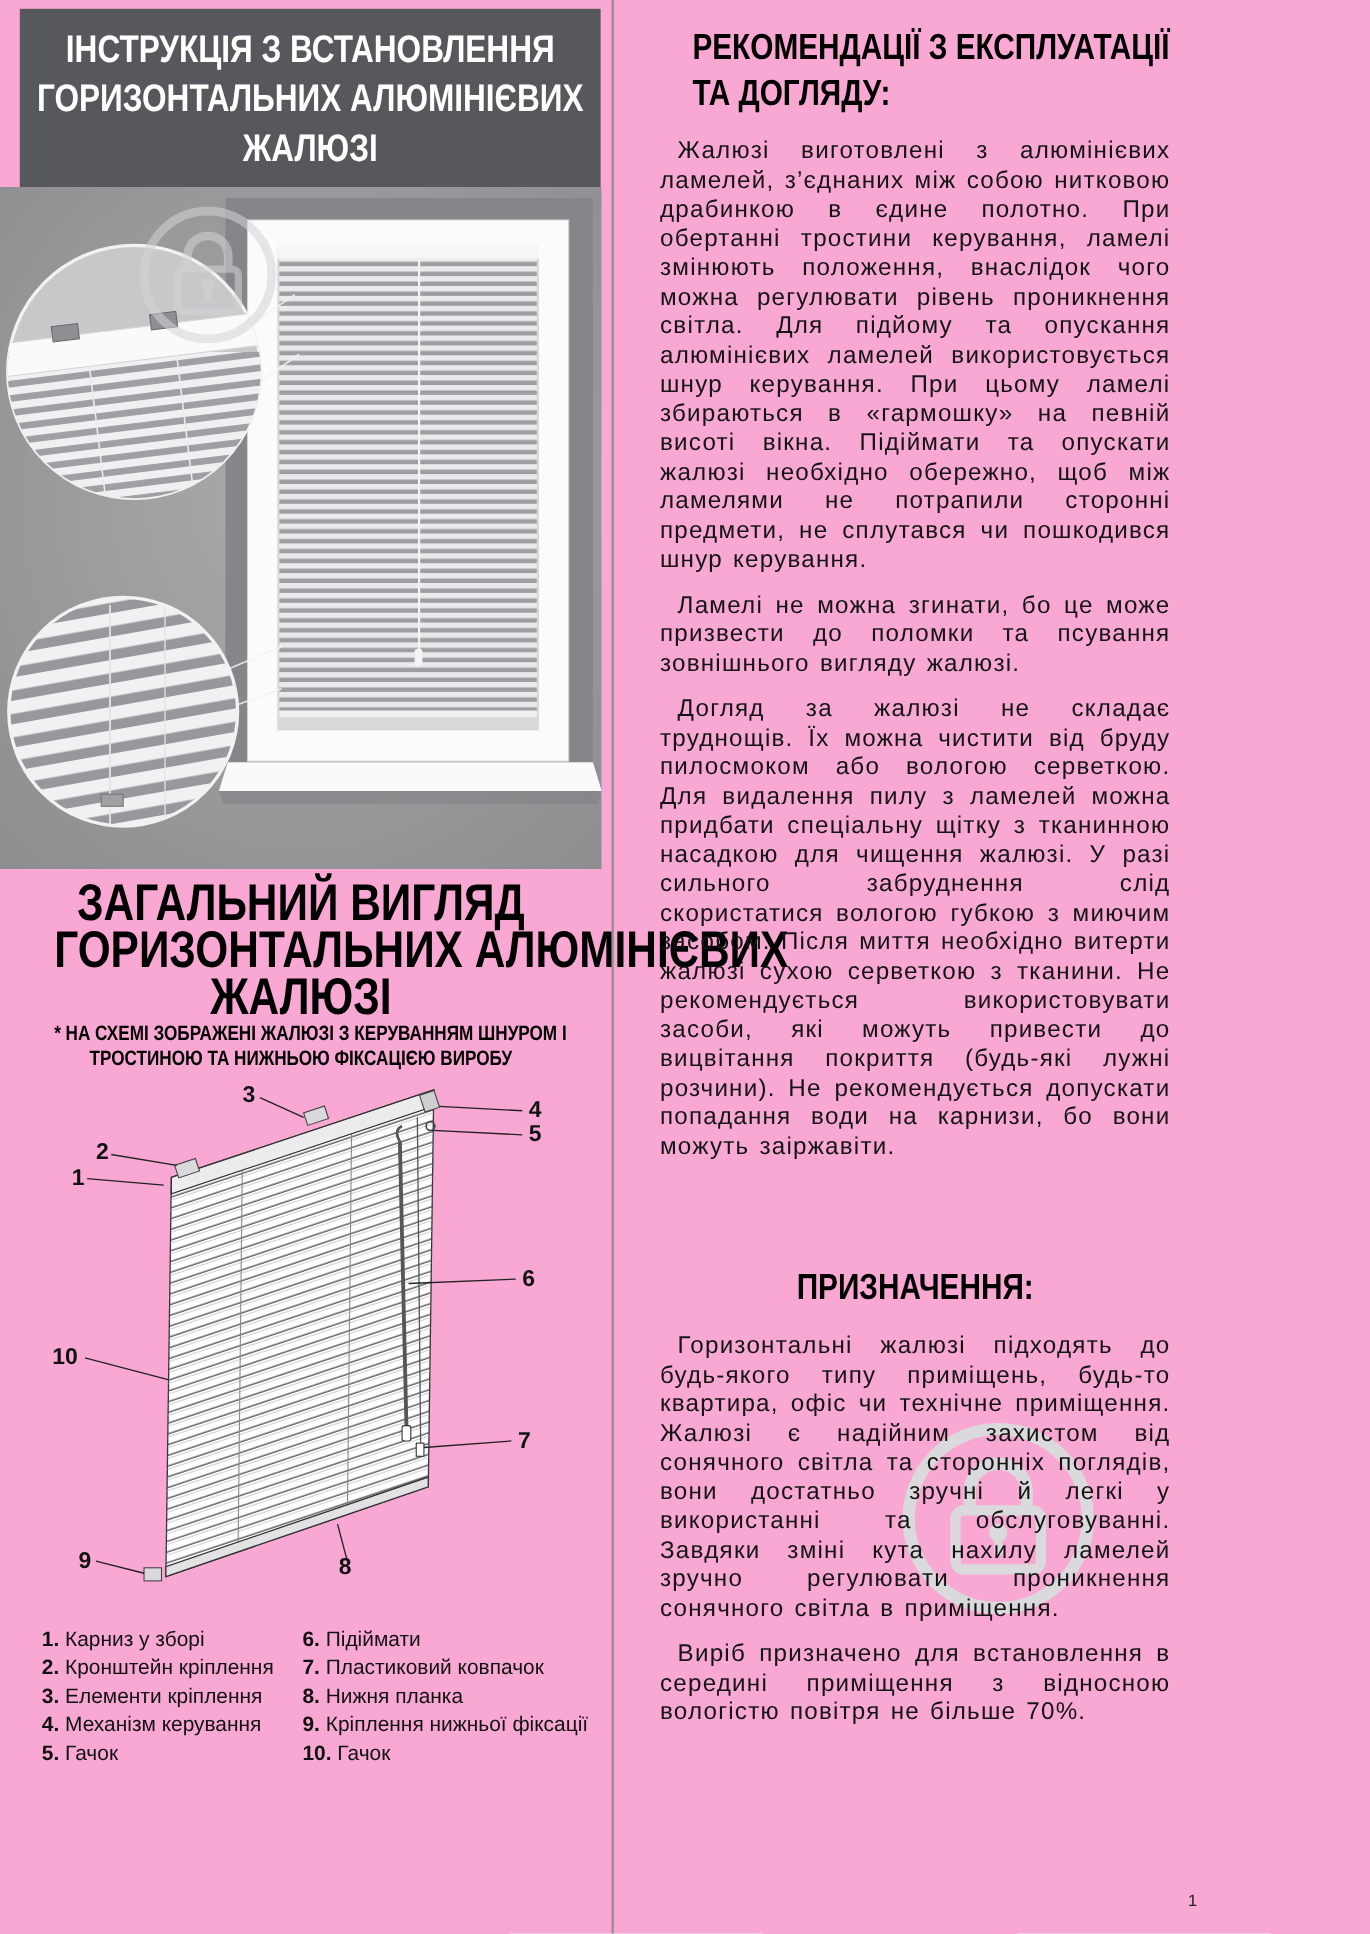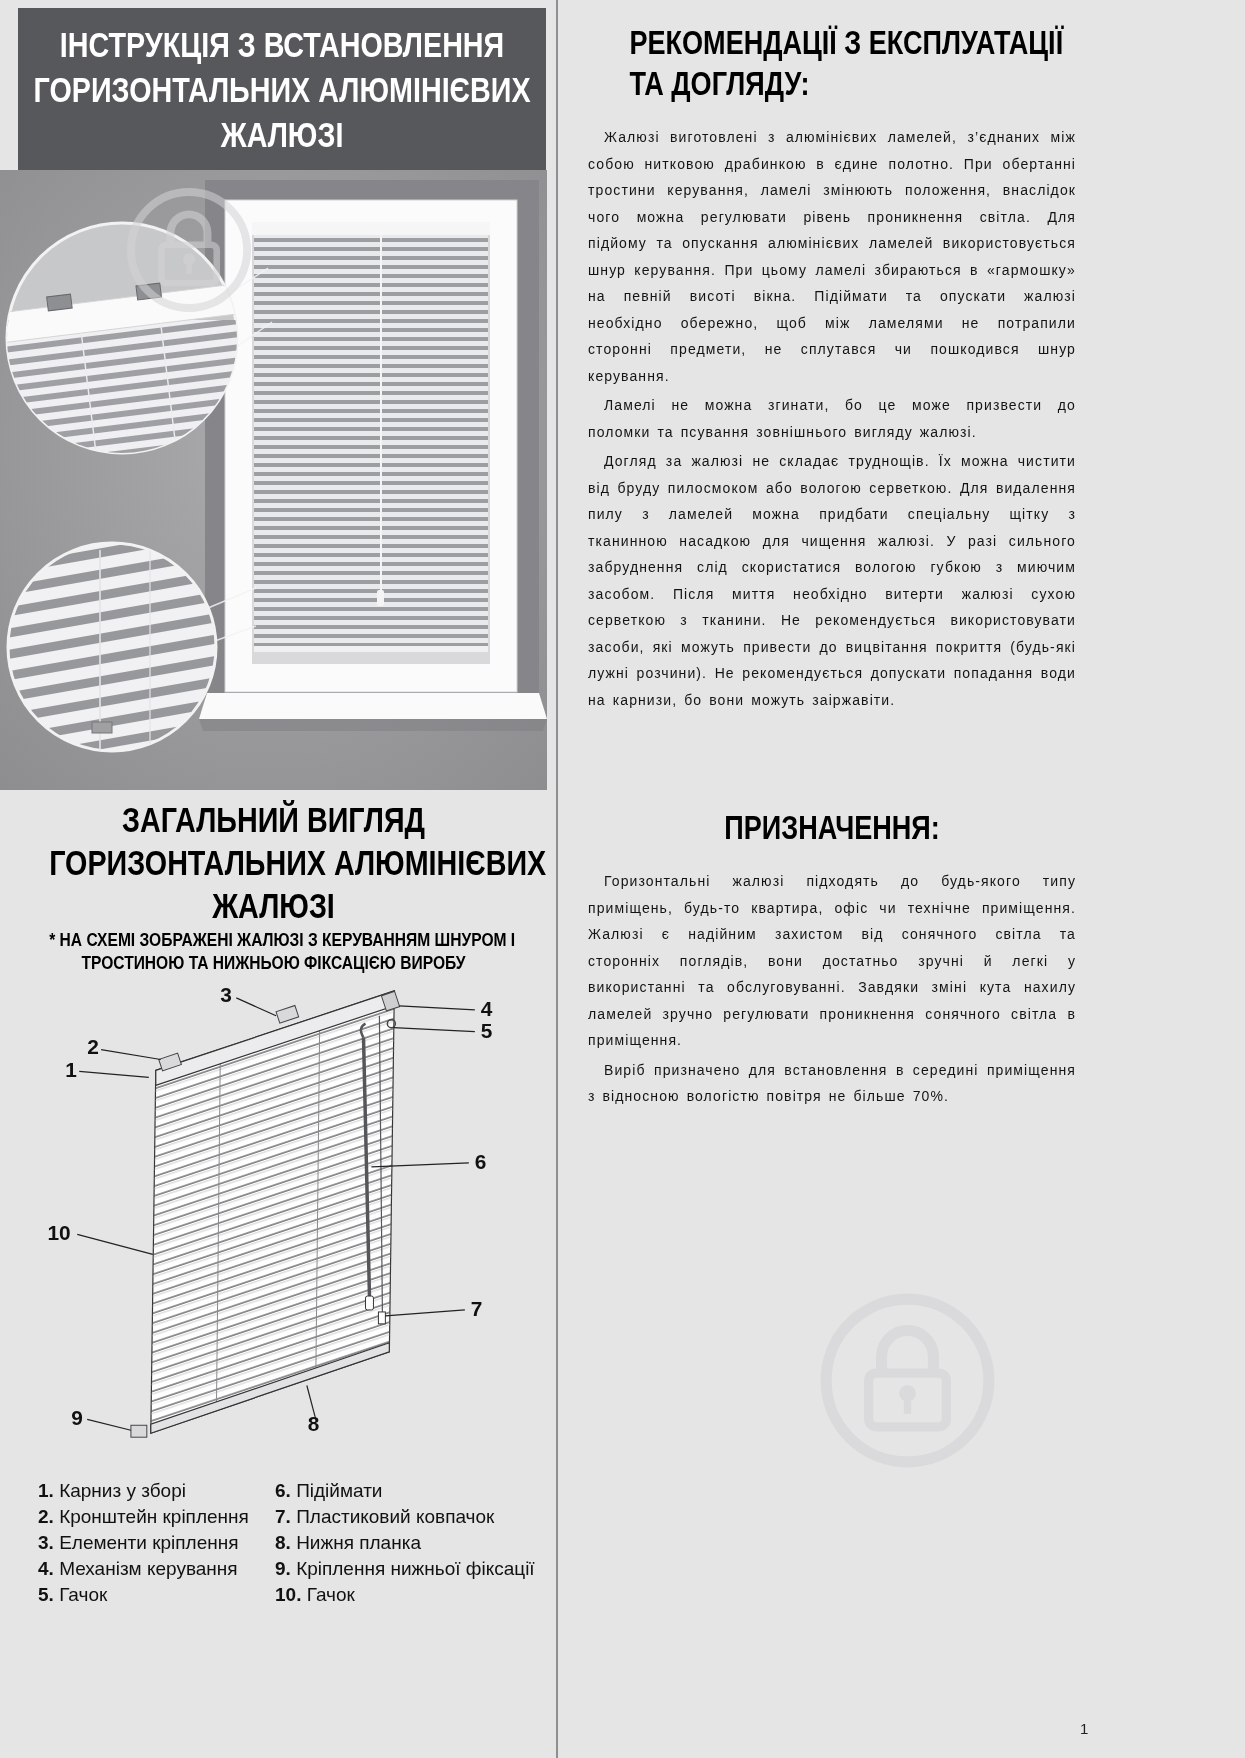--- a/index.html
+++ b/index.html
@@ -1,33 +1,33 @@
 <!DOCTYPE html>
 <html><head>
 <meta charset="utf-8">
 <style>
   html,body { margin:0; padding:0; background:#ffffff; }
   .page {
-    position:relative; width:1245px; height:1758px; background:#e5e5e5;
+    position:relative; width:1245px; height:1758px; background:#f9a8d4;
     font-family:"Liberation Sans", sans-serif; color:#111; overflow:hidden;
   }
   .scalex { transform:scaleX(0.82); transform-origin:50% 50%; }
   .nowrap { white-space:nowrap; }
 
   
   .inst-header {
     position:absolute; left:18px; top:8px; width:528px; height:162px;
     background:#57585b; color:#ffffff; display:flex; align-items:center; justify-content:center;
   }
   .inst-header .lines { text-align:center; font-weight:bold; font-size:35px; line-height:45px; }
   .photo { position:absolute; left:0; top:170px; width:547px; height:620px; display:block; }
 
   .overview-title {
     position:absolute; left:0; top:798px; width:547px; text-align:center;
-    font-weight:bold; font-size:35px; line-height:43px; color:#000;
+    font-weight:bold; font-size:47px; line-height:43px; color:#000;
   }
   .overview-note {
     position:absolute; left:0; top:928px; width:547px; text-align:center;
     font-weight:bold; font-size:19px; line-height:23px; color:#000;
   }
   .diagram { position:absolute; left:20px; top:976px; width:525px; height:492px; display:block; }
   .diagram text { font-family:"Liberation Sans",sans-serif; font-weight:bold; font-size:21px; fill:#111; }
 
   .legend { position:absolute; left:38px; top:1478px; width:509px; display:flex; }
   .legend-col { display:flex; flex-direction:column;justify-content:flex-end; }
@@ -37,22 +37,22 @@
   .legend-num { font-weight:bold; }
 
   
   .divider { position:absolute; left:556px; top:0; width:2px; height:1758px; background:#8f8f91; }
 
   
   .right-col { position:absolute; left:585px; top:22px; width:494px; z-index:1; }
   .care-title { text-align:left; font-weight:bold; font-size:33px; line-height:41px; color:#000; }
   .body-text { margin-top:20px; }
   .body-text p {
-    margin:3px; text-indent:16px; text-align:justify;
-    font-size:14px; line-height:26.5px; letter-spacing:1.1px; word-spacing:2px; color:#141414;
+    margin:15px; text-indent:16px; text-align:justify;
+    font-size:22px; line-height:26.5px; letter-spacing:1.1px; word-spacing:2px; color:#141414;
   }
   .purpose-title { margin-top:95px; text-align:center; font-weight:bold; font-size:33px; line-height:40px; color:#000; }
 
   .watermark-bottom { position:absolute; left:815px; top:1288px; width:185px; height:185px; z-index:0; }
   .page-number { position:absolute; left:1080px; top:1720px; font-size:15px; color:#222; }
 </style>
 </head>
 <body>
 
 <div class="page">

